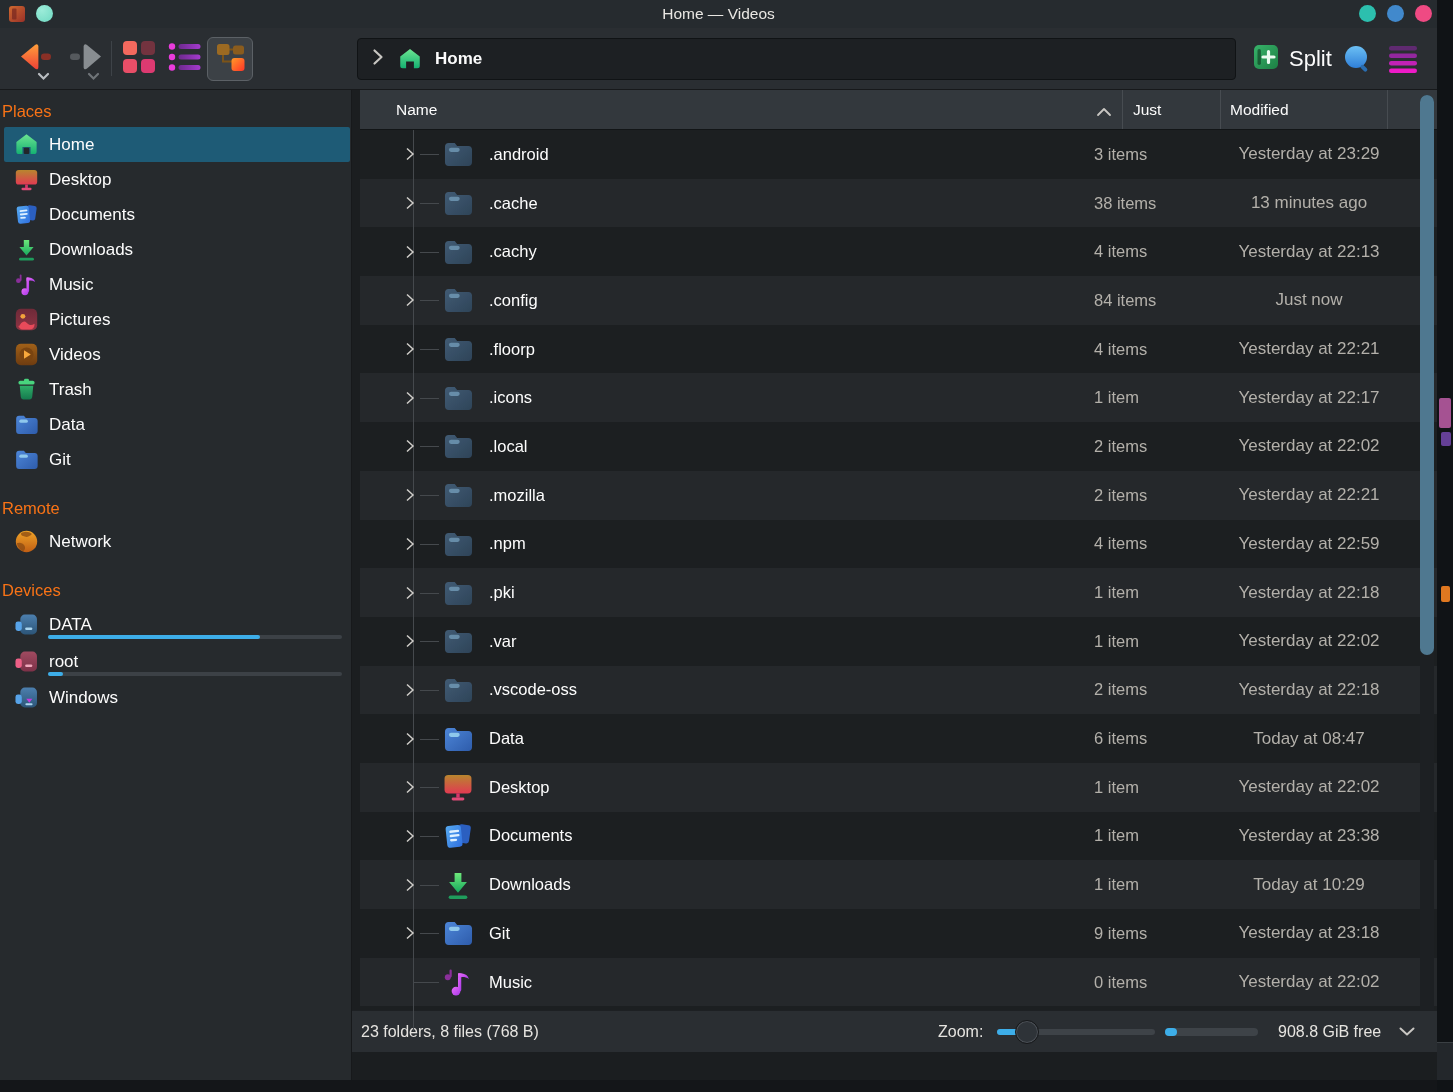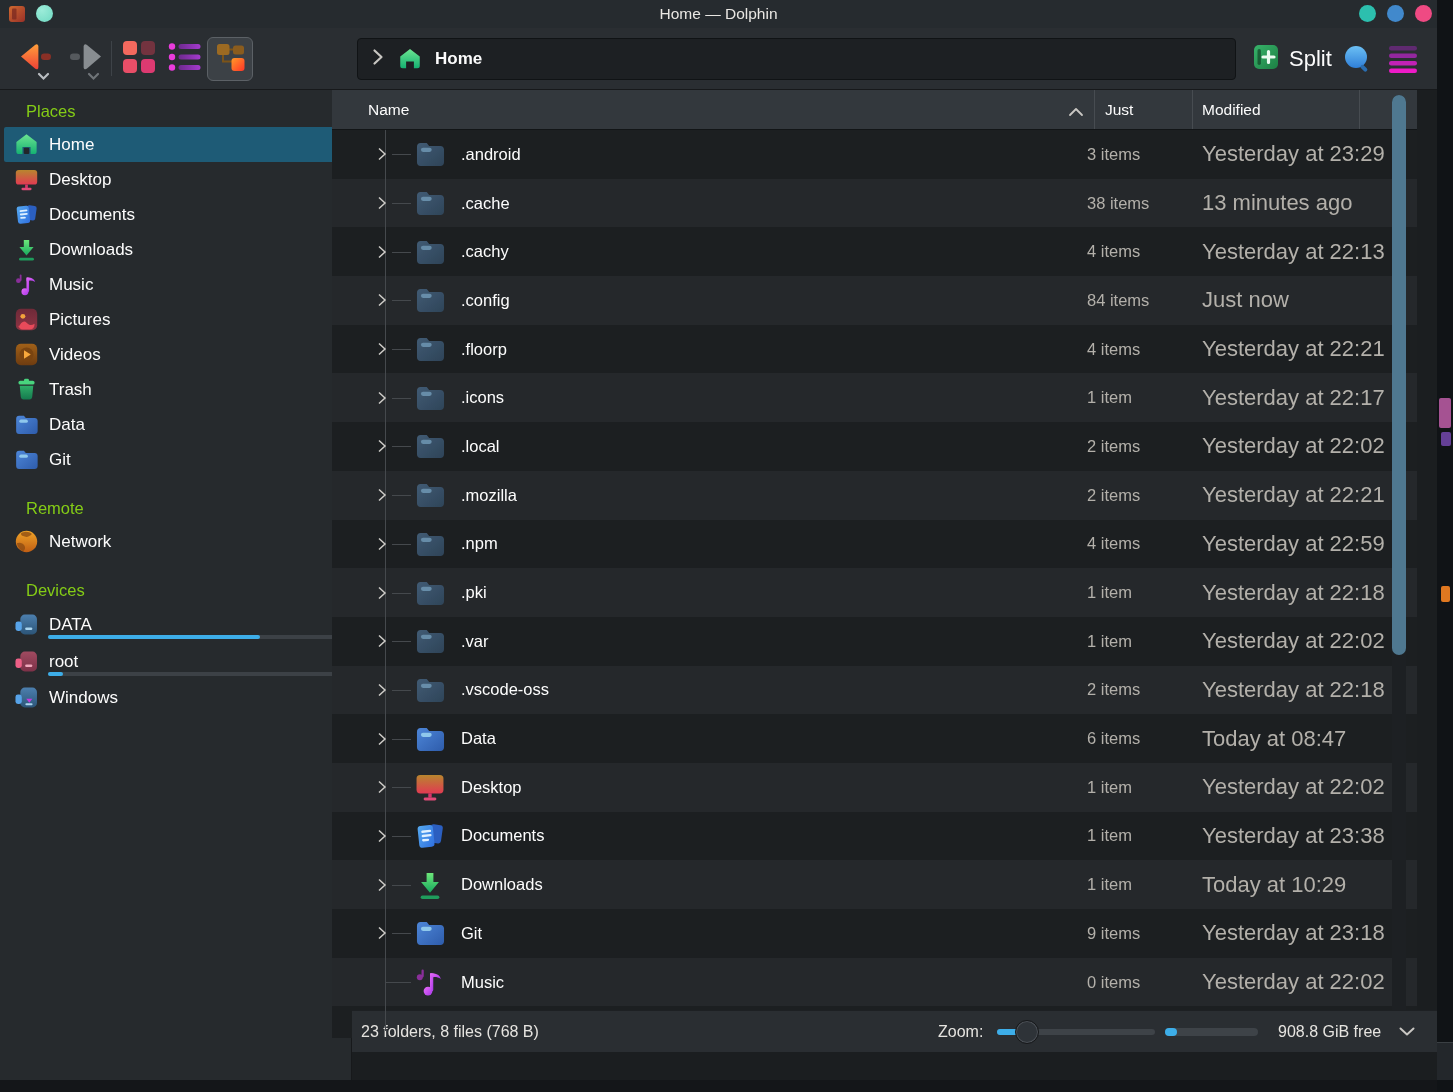--- a/index.html
+++ b/index.html
@@ -34,55 +34,55 @@
   .bc-home-label { margin-left:12px; font-size:17px; font-weight:bold; color:#fcfcfc; }
   .bc-homeicon { width:26px; height:26px; margin-left:13px; }
   .split-btn { position:absolute; left:1252px; top:10px; height:42px; display:flex; align-items:center; gap:9px; }
   .split-label { font-size:22px; color:#fcfcfc; }
   .tb-search { position:absolute; left:1342px; top:16px; width:30px; height:30px; }
   .tb-menu { position:absolute; left:1388px; top:16px; width:30px; height:30px; }
 
   
   .sidebar { position:absolute; left:0; top:90px; width:352px; height:990px; background:#262a2d;
              border-right:1px solid #17191b; overflow:hidden; }
-  .side-section-title { padding:12px 0 6px 26px; font-size:16.5px; color:#84cc16; }
+  .side-section-title { padding:12px 0 6px 2px; font-size:16.5px; color:#f97316; }
   .side-section-title.later { padding-top:22px; }
   .side-item { position:relative; display:flex; align-items:center; height:35px; margin:0 1px 0 4px;
                padding-left:9px; border-radius:2px; }
   .side-item.selected { background:#1e5b76; }
   .side-item.has-usage { height:37px; }
   .sicon { width:27px; height:27px; flex:0 0 27px; margin-right:9px; }
   .sicon svg { width:27px; height:27px; }
   .slabel { font-size:17px; color:#fcfcfc; }
   .usage { position:absolute; left:44px; right:8px; bottom:4px; height:4px; border-radius:2px; background:#3c4146; }
   .ufill { display:block; height:100%; border-radius:2px; background:#3daee9; }
 
   
-  .main { position:absolute; left:332px; top:90px; width:1085px; height:948px; background:#3b82f6; }
+  .main { position:absolute; left:360px; top:90px; width:1085px; height:948px; background:#3b82f6; }
   .list-header { display:flex; height:40px; background:#33383d; border-bottom:1px solid #121517; }
   .hc { display:flex; align-items:center; border-right:1px solid #474c51; font-size:15.5px; color:#fcfcfc; }
   .hc-name { width:763px; padding-left:36px; position:relative; }
   .hc-size { width:98px; padding-left:10px; }
   .hc-mod  { width:167px; padding-left:9px; }
   .hc-rest { flex:1; border-right:none; }
   .sort-ind { position:absolute; right:10px; top:13px; }
   .rows { position:absolute; left:0; top:40px; width:1085px; height:908px; overflow:hidden; }
   .vline { position:absolute; left:53px; top:0; width:1px; height:901px; background:#45494d; z-index:2; }
   .file-row { display:flex; align-items:center; height:48.7px; padding-right:57px; position:relative; }
   .file-row.odd { background:#1c1f21; }
   .file-row.even { background:#25282b; }
   .tree { position:relative; width:81px; height:100%; flex:0 0 81px; }
   .hstub { position:absolute; left:53px; right:2px; top:50%; height:1px; background:#45494d; }
   .tree.expandable .hstub { left:60px; }
   .expander { position:absolute; left:45px; top:50%; transform:translateY(-50%); width:10px; height:14px; z-index:3; }
   .ficon { width:34px; height:34px; flex:0 0 34px; margin-right:14px; }
   .ficon svg { width:34px; height:34px; }
   .fname { flex:1; font-size:16.5px; color:#fdfdfd; white-space:nowrap; overflow:hidden; }
   .fsize { width:110px; flex:0 0 110px; text-align:left; font-size:16.5px; color:#b3b0aa; }
-  .fmod { width:158px; flex:0 0 158px; margin-left:5px; font-size:22px; color:#b3b0aa; white-space:nowrap; }
+  .fmod { width:158px; flex:0 0 158px; margin-left:26px; font-size:17px; color:#b3b0aa; white-space:nowrap;text-align:center; }
   .scrollbar { position:absolute; right:11px; top:5px; width:14px; height:939px; border-radius:7px; background:#1d2023; }
   .thumb { position:absolute; left:0; top:0; width:14px; height:560px; border-radius:7px; background:#4f7890; }
 
   
   .statusbar { position:absolute; left:352px; top:1010px; width:1085px; height:42px; background:#2a2e32;
                border-top:1px solid #1d2023; }
   .sb-summary { position:absolute; left:9px; top:0; line-height:42px; font-size:16px; color:#e6e4e0; }
   .sb-zoom-label { position:absolute; left:586px; top:0; line-height:42px; font-size:16px; color:#e6e4e0; }
   .slider { position:absolute; left:645px; top:18px; width:158px; height:6px; border-radius:3px; background:#3e4348; }
   .slider-fill { position:absolute; left:0; top:0; width:34px; height:6px; border-radius:3px; background:#3daee9; }
@@ -114,21 +114,21 @@
               <linearGradient id="gti" x1="0" y1="0" x2="1" y2="1">
                 <stop offset="0" stop-color="#d06a30"></stop>
                 <stop offset="1" stop-color="#983028"></stop>
               </linearGradient>
             </defs>
             <rect width="16" height="16" rx="3" fill="url(#gti)"></rect>
             <rect x="3" y="2.5" width="4.5" height="11" rx="1" fill="#7a2820" opacity=".75"></rect>
           </svg>
       </span>
       <span class="tb-dot"></span>
-      <div class="tb-title">Home — Dolphin</div>
+      <div class="tb-title">Home — Videos</div>
       <div class="tb-controls">
         <span class="wc wc-min"></span>
         <span class="wc wc-max"></span>
         <span class="wc wc-close"></span>
       </div>
     </div>
 
     <div class="toolbar">
       <div class="nav-btn nav-back">
         <span class="arrow">

